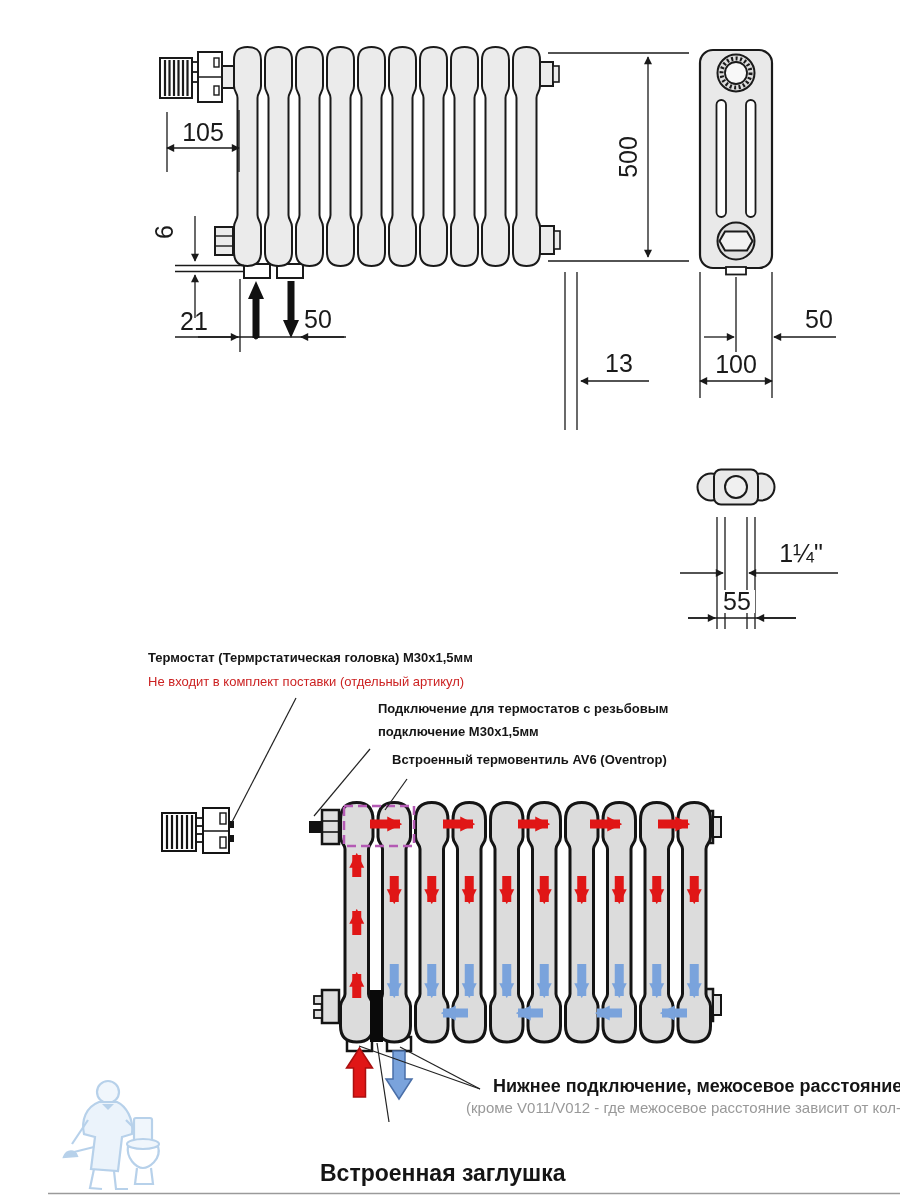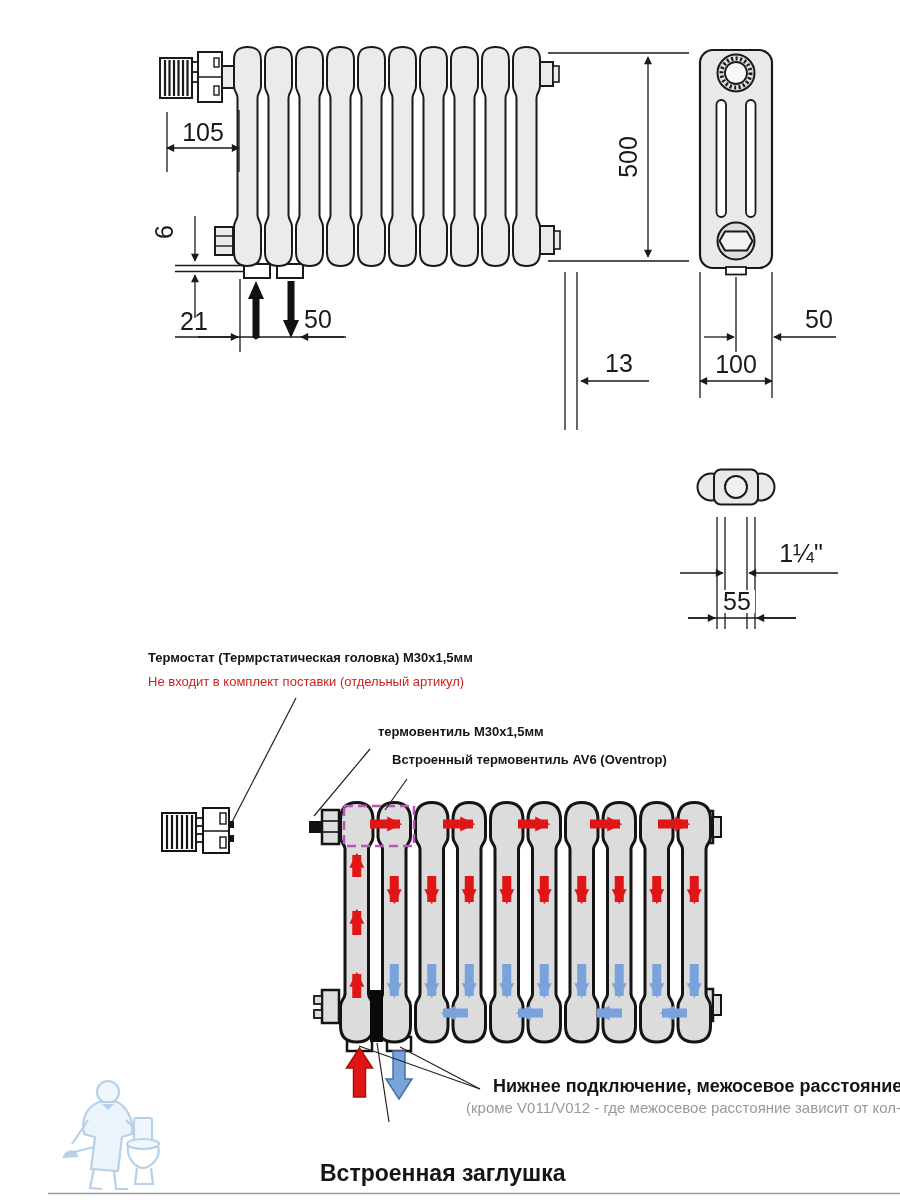--- a/index.html
+++ b/index.html
@@ -271,19 +271,20 @@
     <path d="M73,106 L71,122 L89,122 L87,106"></path>
   </g>
 
   <text class="wm" transform="translate(893,1197) rotate(-90)">эфоня.рф</text>
 
   <line x1="0" y1="1193.5" x2="900" y2="1193.5" stroke="#9a9a9a" stroke-width="1.5"></line>
 </svg>
 
 <div class="ann bold" style="left:100px;top:651px">Термостат (Термрстатическая головка) М30х1,5мм</div>
 <div class="ann red" style="left:100px;top:675px">Не входит в комплект поставки (отдельный артикул)</div>
-<div class="ann bold" style="left:330px;top:725px">термовентиль М30х1,5мм</div>
+<div class="ann bold" style="left:330px;top:702px">Подключение для термостатов с резьбовым</div>
+<div class="ann bold" style="left:330px;top:725px">подключение М30х1,5мм</div>
 <div class="ann bold" style="left:344px;top:753px">Встроенный термовентиль AV6 (Oventrop)</div>
 <div class="ann bold" style="left:445px;top:1076px;font-size:18px">Нижнее подключение, межосевое расстояние = 50мм</div>
 <div class="ann gray" style="left:418px;top:1099px;font-size:15px">(кроме V011/V012 - где межосевое расстояние зависит от кол-ва секций)</div>
 <div class="ann bold" style="left:272px;top:1160px;font-size:23px">Встроенная заглушка</div>
 
 </div>
 
 </body></html>

